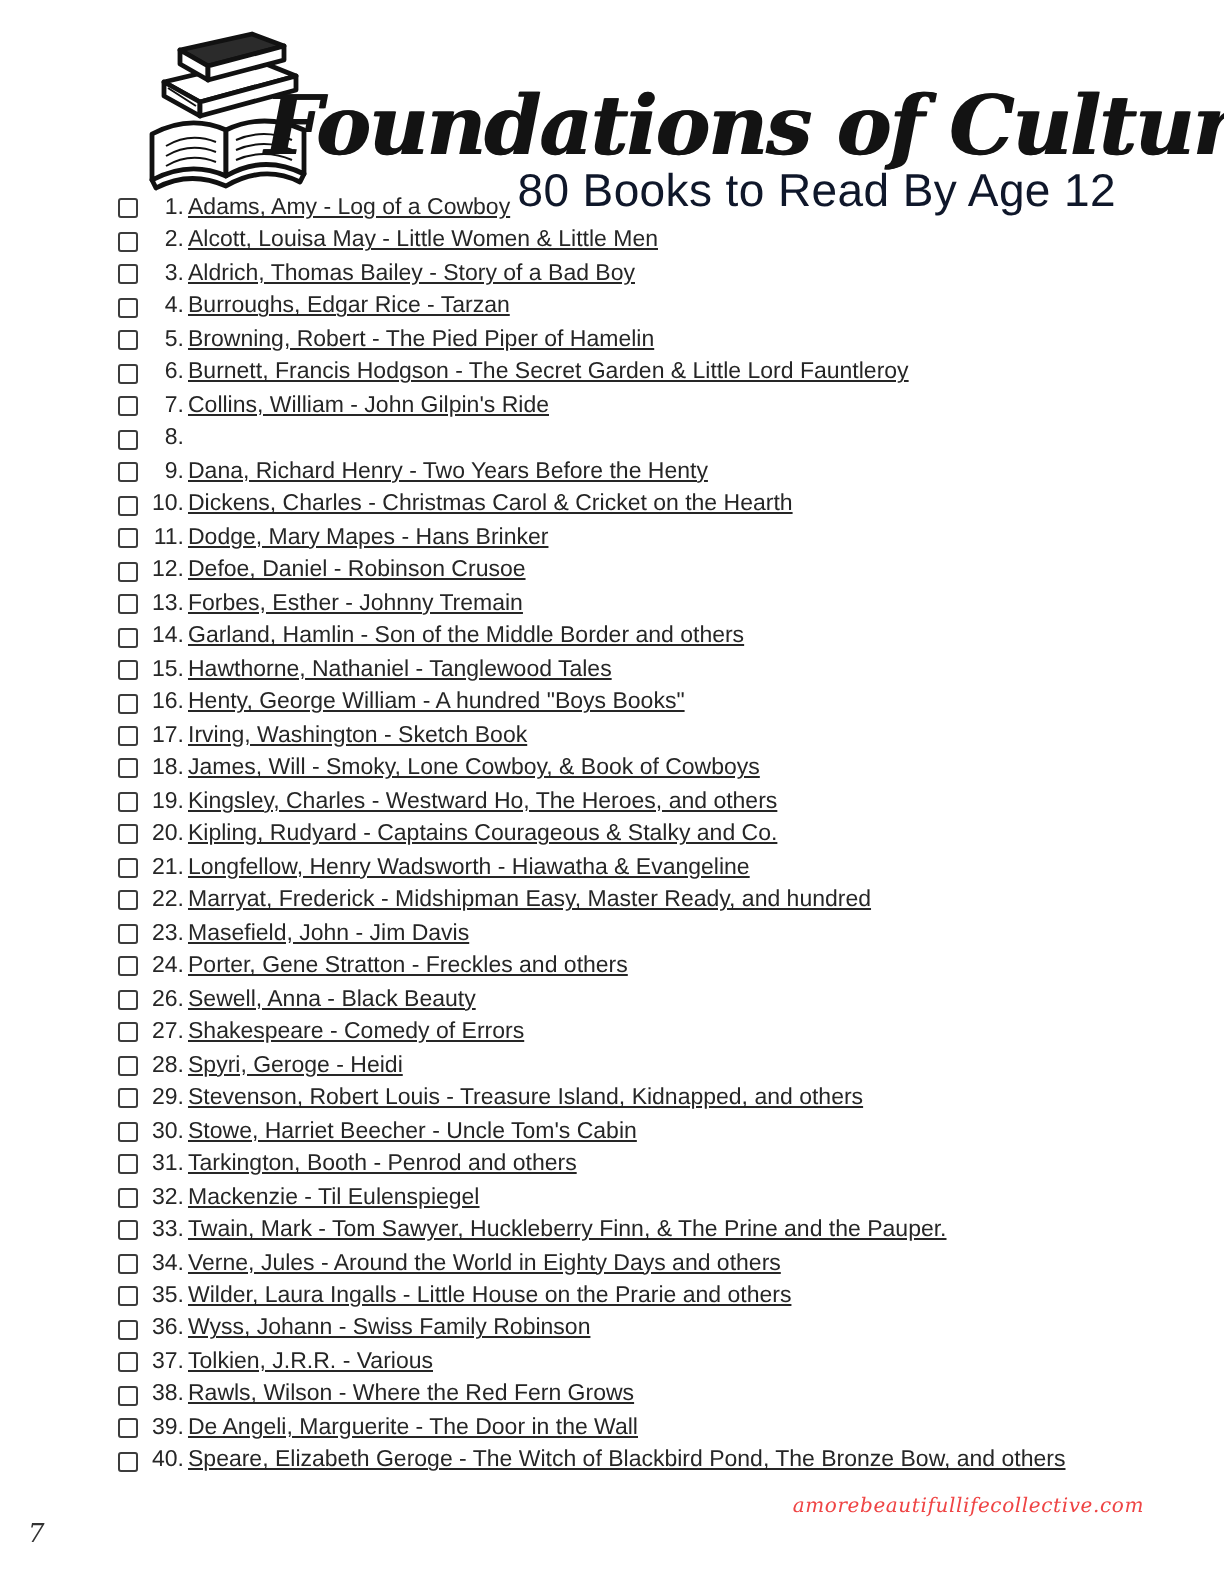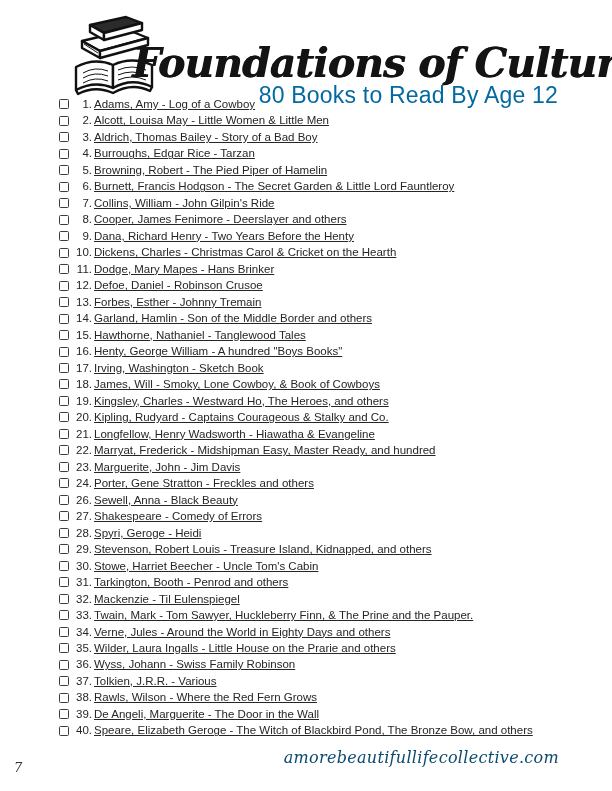--- a/index.html
+++ b/index.html
@@ -26,21 +26,21 @@
     letter-spacing:-1px;
     color:#131313;
     white-space:nowrap;
     text-shadow:0.6px 0 0 #131313;
   }
   .subtitle{
     position:absolute;top:63px;right:54px;
     font-size:23px;line-height:27px;
     font-weight:400;
     letter-spacing:0.2px;
-    color:#0369a1;
+    color:#0f172a;
     white-space:nowrap;
   }
   
   .book-list{
     position:absolute;left:59px;top:96px;right:10px;
     list-style:none;margin:0;padding:0;
   }
   .row{
     display:flex;align-items:center;
     height:16.49px;
@@ -59,26 +59,26 @@
   }
   .txt{white-space:nowrap;text-decoration:underline;}
   
   .page-number{
     position:absolute;left:14px;top:760px;
     font-family:"DejaVu Serif", serif;
     font-style:italic;
     font-size:13px;color:#333;
   }
   .watermark{
-    position:absolute;right:53px;top:748px;
+    position:absolute;right:40px;top:748px;
     font-family:"DejaVu Serif", serif;
     font-style:italic;
-    font-size:16px;
+    font-size:10px;
     letter-spacing:0.3px;
-    color:#0c4a6e;
+    color:#ef4444;
   }
 </style>
 </head>
 <body>
 
 <div class="page">
 
   <div class="illustration">
     <svg width="96" height="84" viewBox="0 0 96 84" xmlns="http://www.w3.org/2000/svg">
       <g fill="#ffffff" stroke="#111111" stroke-width="2.4" stroke-linejoin="round" stroke-linecap="round">
@@ -138,21 +138,20 @@
         <span class="txt">Burnett, Francis Hodgson - The Secret Garden &amp; Little Lord Fauntleroy</span>
       </li>
       <li class="row">
         <span class="cb"></span>
         <span class="num">7.</span>
         <span class="txt">Collins, William - John Gilpin's Ride</span>
       </li>
       <li class="row">
         <span class="cb"></span>
         <span class="num">8.</span>
-        <span class="txt">Cooper, James Fenimore - Deerslayer and others</span>
       </li>
       <li class="row">
         <span class="cb"></span>
         <span class="num">9.</span>
         <span class="txt">Dana, Richard Henry - Two Years Before the Henty</span>
       </li>
       <li class="row">
         <span class="cb"></span>
         <span class="num">10.</span>
         <span class="txt">Dickens, Charles - Christmas Carol &amp; Cricket on the Hearth</span>
@@ -213,21 +212,21 @@
         <span class="txt">Longfellow, Henry Wadsworth - Hiawatha &amp; Evangeline</span>
       </li>
       <li class="row">
         <span class="cb"></span>
         <span class="num">22.</span>
         <span class="txt">Marryat, Frederick - Midshipman Easy, Master Ready, and hundred</span>
       </li>
       <li class="row">
         <span class="cb"></span>
         <span class="num">23.</span>
-        <span class="txt">Marguerite, John - Jim Davis</span>
+        <span class="txt">Masefield, John - Jim Davis</span>
       </li>
       <li class="row">
         <span class="cb"></span>
         <span class="num">24.</span>
         <span class="txt">Porter, Gene Stratton - Freckles and others</span>
       </li>
       <li class="row">
         <span class="cb"></span>
         <span class="num">26.</span>
         <span class="txt">Sewell, Anna - Black Beauty</span>

